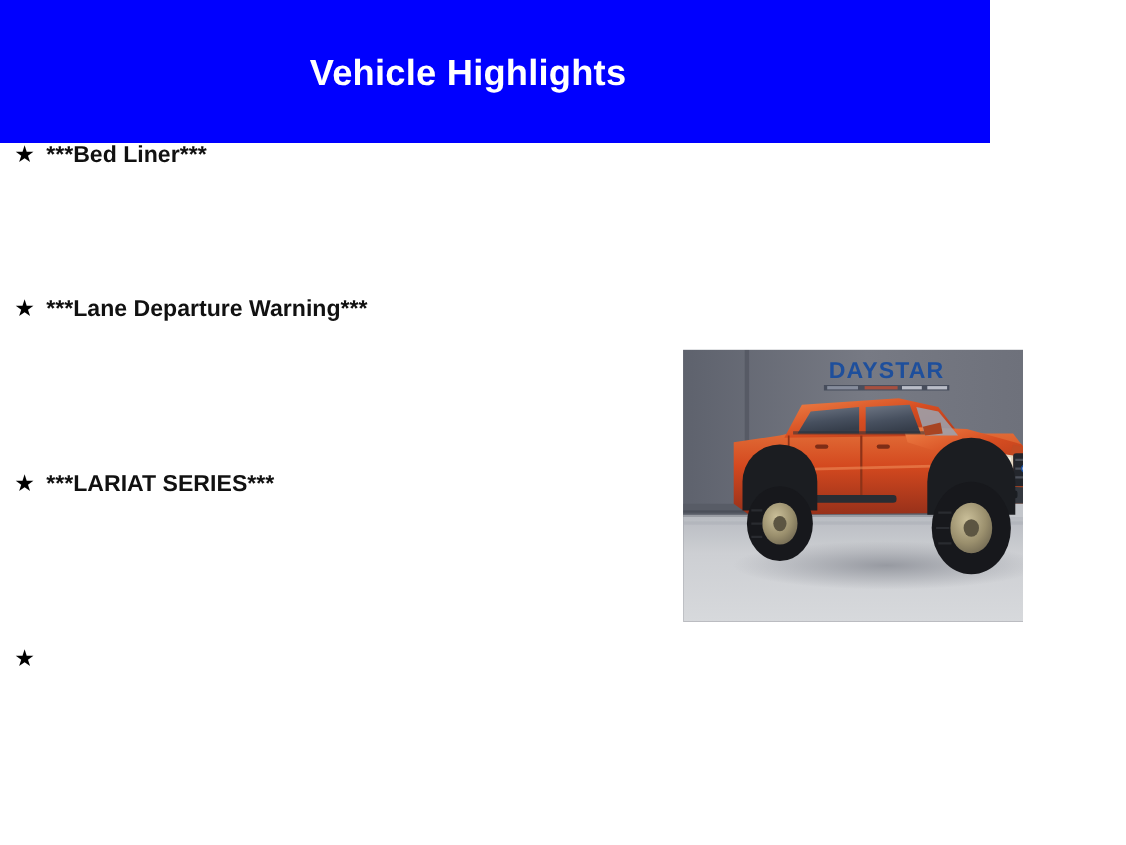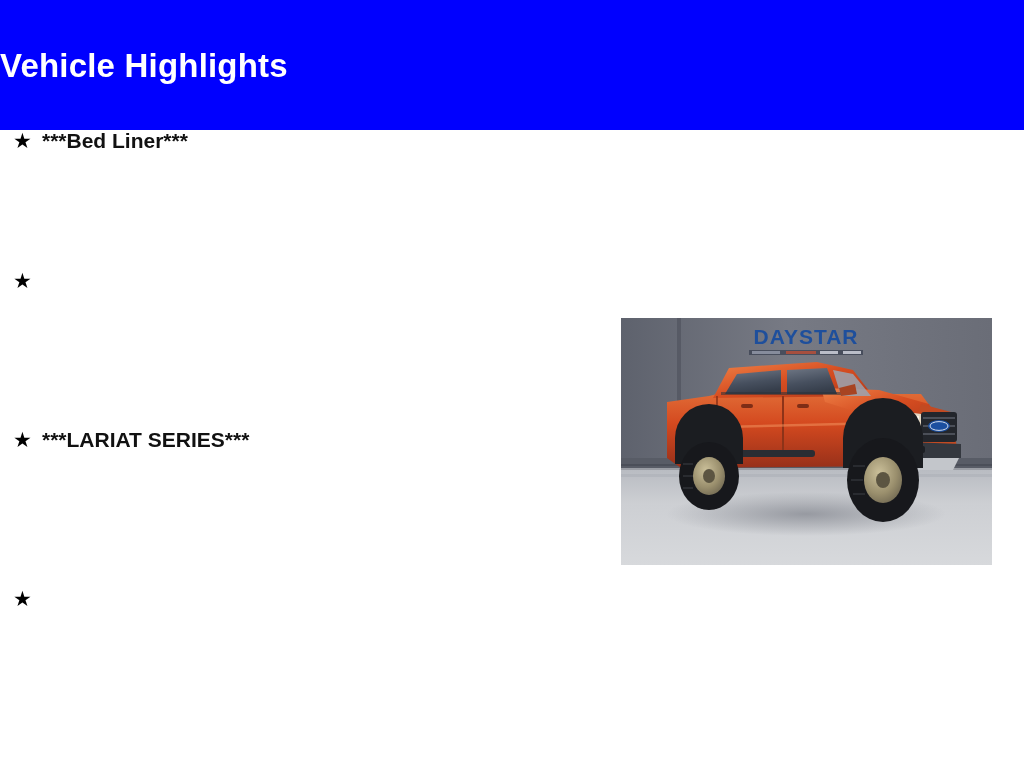--- a/index.html
+++ b/index.html
@@ -15,26 +15,26 @@
     background: #ffffff;
     font-family: "Liberation Sans", "DejaVu Sans", sans-serif;
     position: relative;
   }
 
   
   .header-bar {
     position: absolute;
     left: 0;
     top: 0;
-    width: 1024px;
+    width: 900px;
     height: 130px;
     background: #0000ff;
     display: flex;
     align-items: center;
-    justify-content: flex-start;
+    justify-content: center;
   }
 
   .header-title {
     color: #ffffff;
     font-size: 33px;
     font-weight: bold;
     letter-spacing: 0.2px;
     padding-right: 49px;
     white-space: nowrap;
     line-height: 1;
@@ -74,21 +74,21 @@
     white-space: nowrap;
     line-height: 1;
     text-align: center;
   }
 
   
   .vehicle-photo {
     position: absolute;
     left: 621px;
     top: 318px;
-    width: 371px;
+    width: 309px;
     height: 247px;
     overflow: hidden;
     background: #70737d;
   }
 
   .vehicle-photo svg { display: block; width: 371px; height: 247px; }
 </style>
 </head>
 <body>
 
@@ -98,20 +98,21 @@
 
 <ul class="highlights-list">
 
   <li class="highlight-item">
     <span class="bullet-star">★</span>
     <span class="highlight-label">***Bed Liner***</span>
   </li>
 
   <li class="highlight-item">
     <span class="bullet-star">★</span>
+    <span class="highlight-label">***Lane Departure Warning***</span>
   </li>
 
   <li class="highlight-item">
     <span class="bullet-star">★</span>
     <span class="highlight-label">***LARIAT SERIES***</span>
   </li>
 
   <li class="highlight-item">
     <span class="bullet-star">★</span>
   </li>

